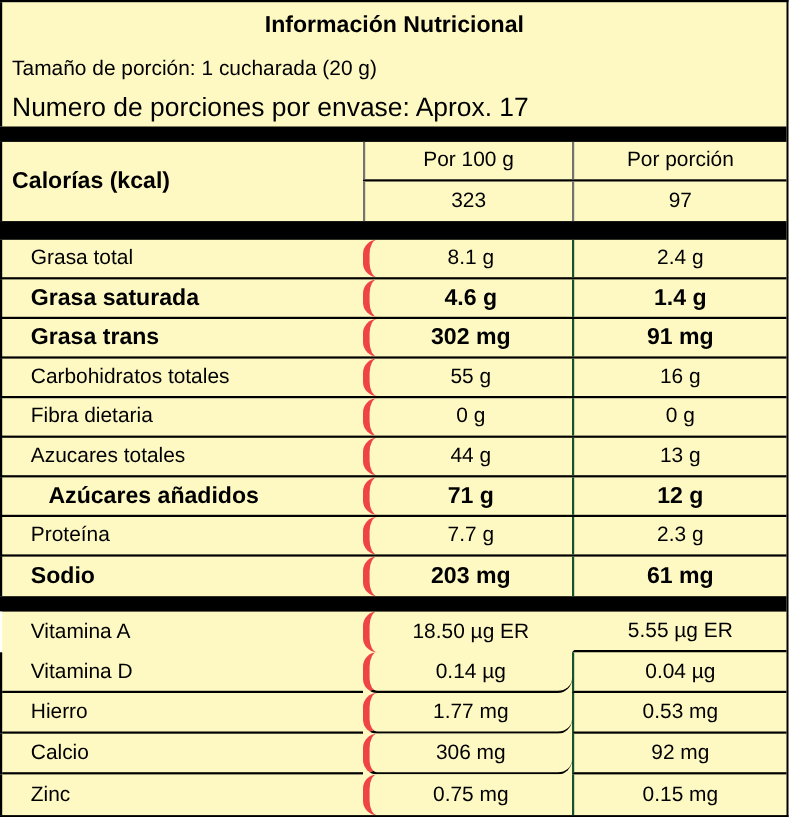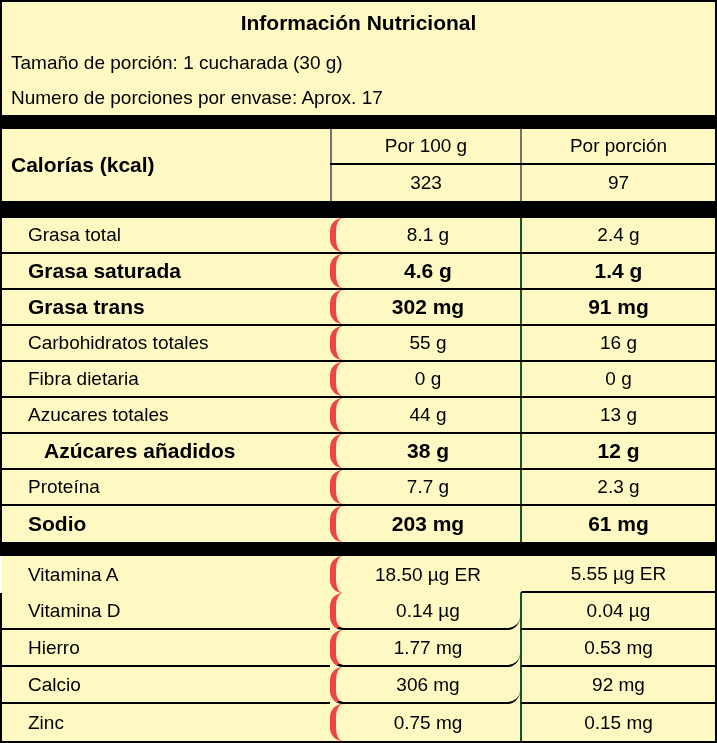--- a/index.html
+++ b/index.html
@@ -26,21 +26,21 @@
     font-weight: bold; font-size: 21px;
   }
   .hdr-line1 {
     height: 37px;
     display: flex; align-items: center;
     padding-left: 9px; font-size: 19px;
   }
   .hdr-line2 {
     height: 34px;
     display: flex; align-items: center;
-    padding-left: 9px; font-size: 19px;
+    padding-left: 9px; font-size: 24px;
   }
   
   .bar { width: 715px; background: #000000; }
   .bar1 { height: 14px; }
   .bar2 { height: 17px; }
   .bar3 { height: 14px; }
   
   .cal {
     display: flex;
     height: 72px;
@@ -91,21 +91,21 @@
   .vit-row.vit-first .lbl, .vit-row.vit-first .c2 { border-bottom: none; }
   .vit-row.vit-first .c3 { border-left: 2px solid transparent; }
 </style>
 </head>
 <body>
 
 <div class="label-box">
 
   <div class="hdr">
     <div class="hdr-title">Información Nutricional</div>
-    <div class="hdr-line1">Tamaño de porción: 1 cucharada (30 g)</div>
+    <div class="hdr-line1">Tamaño de porción: 1 cucharada (20 g)</div>
     <div class="hdr-line2">Numero de porciones por envase: Aprox. 17</div>
   </div>
 
   <div class="bar bar1"></div>
 
   <div class="cal">
     <div class="cal-label">Calorías (kcal)</div>
     <div class="cal-right">
       <div class="cal-hrow first">
         <div class="cal-cell cal-c2">Por 100 g</div>
@@ -146,21 +146,21 @@
       <div class="cell c2">0 g</div>
       <div class="cell c3">0 g</div>
     </div>
     <div class="row">
       <div class="cell lbl ind1">Azucares totales</div>
       <div class="cell c2">44 g</div>
       <div class="cell c3">13 g</div>
     </div>
     <div class="row bold">
       <div class="cell lbl ind2">Azúcares añadidos</div>
-      <div class="cell c2">38 g</div>
+      <div class="cell c2">71 g</div>
       <div class="cell c3">12 g</div>
     </div>
     <div class="row">
       <div class="cell lbl">Proteína</div>
       <div class="cell c2">7.7 g</div>
       <div class="cell c3">2.3 g</div>
     </div>
     <div class="row bold">
       <div class="cell lbl">Sodio</div>
       <div class="cell c2">203 mg</div>

